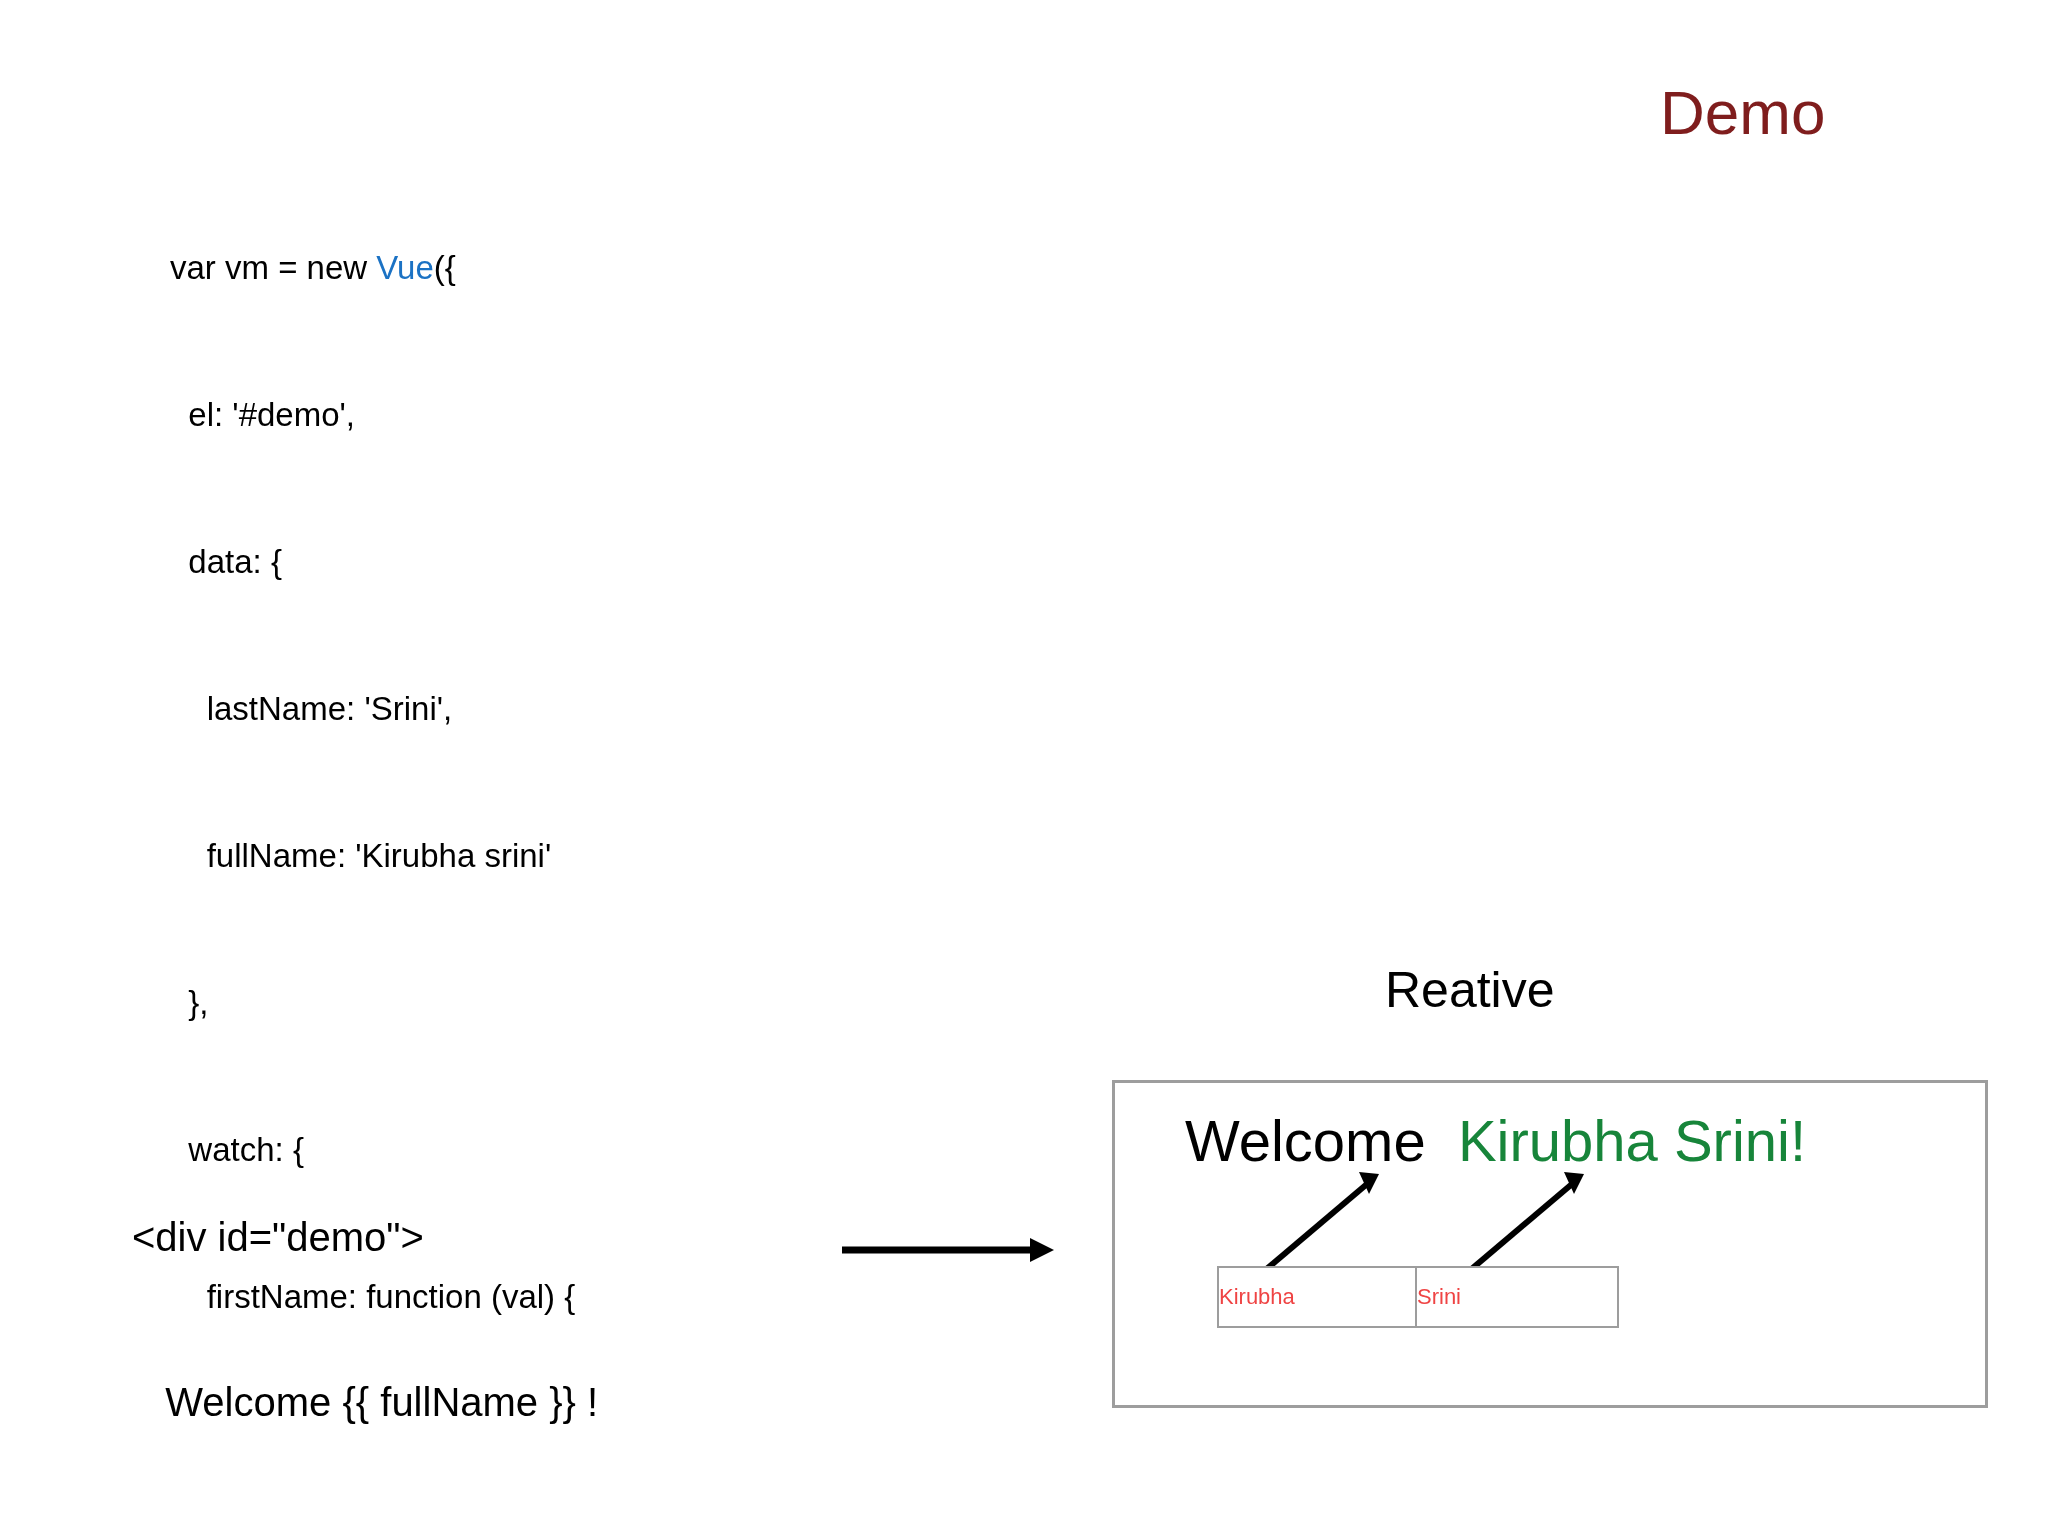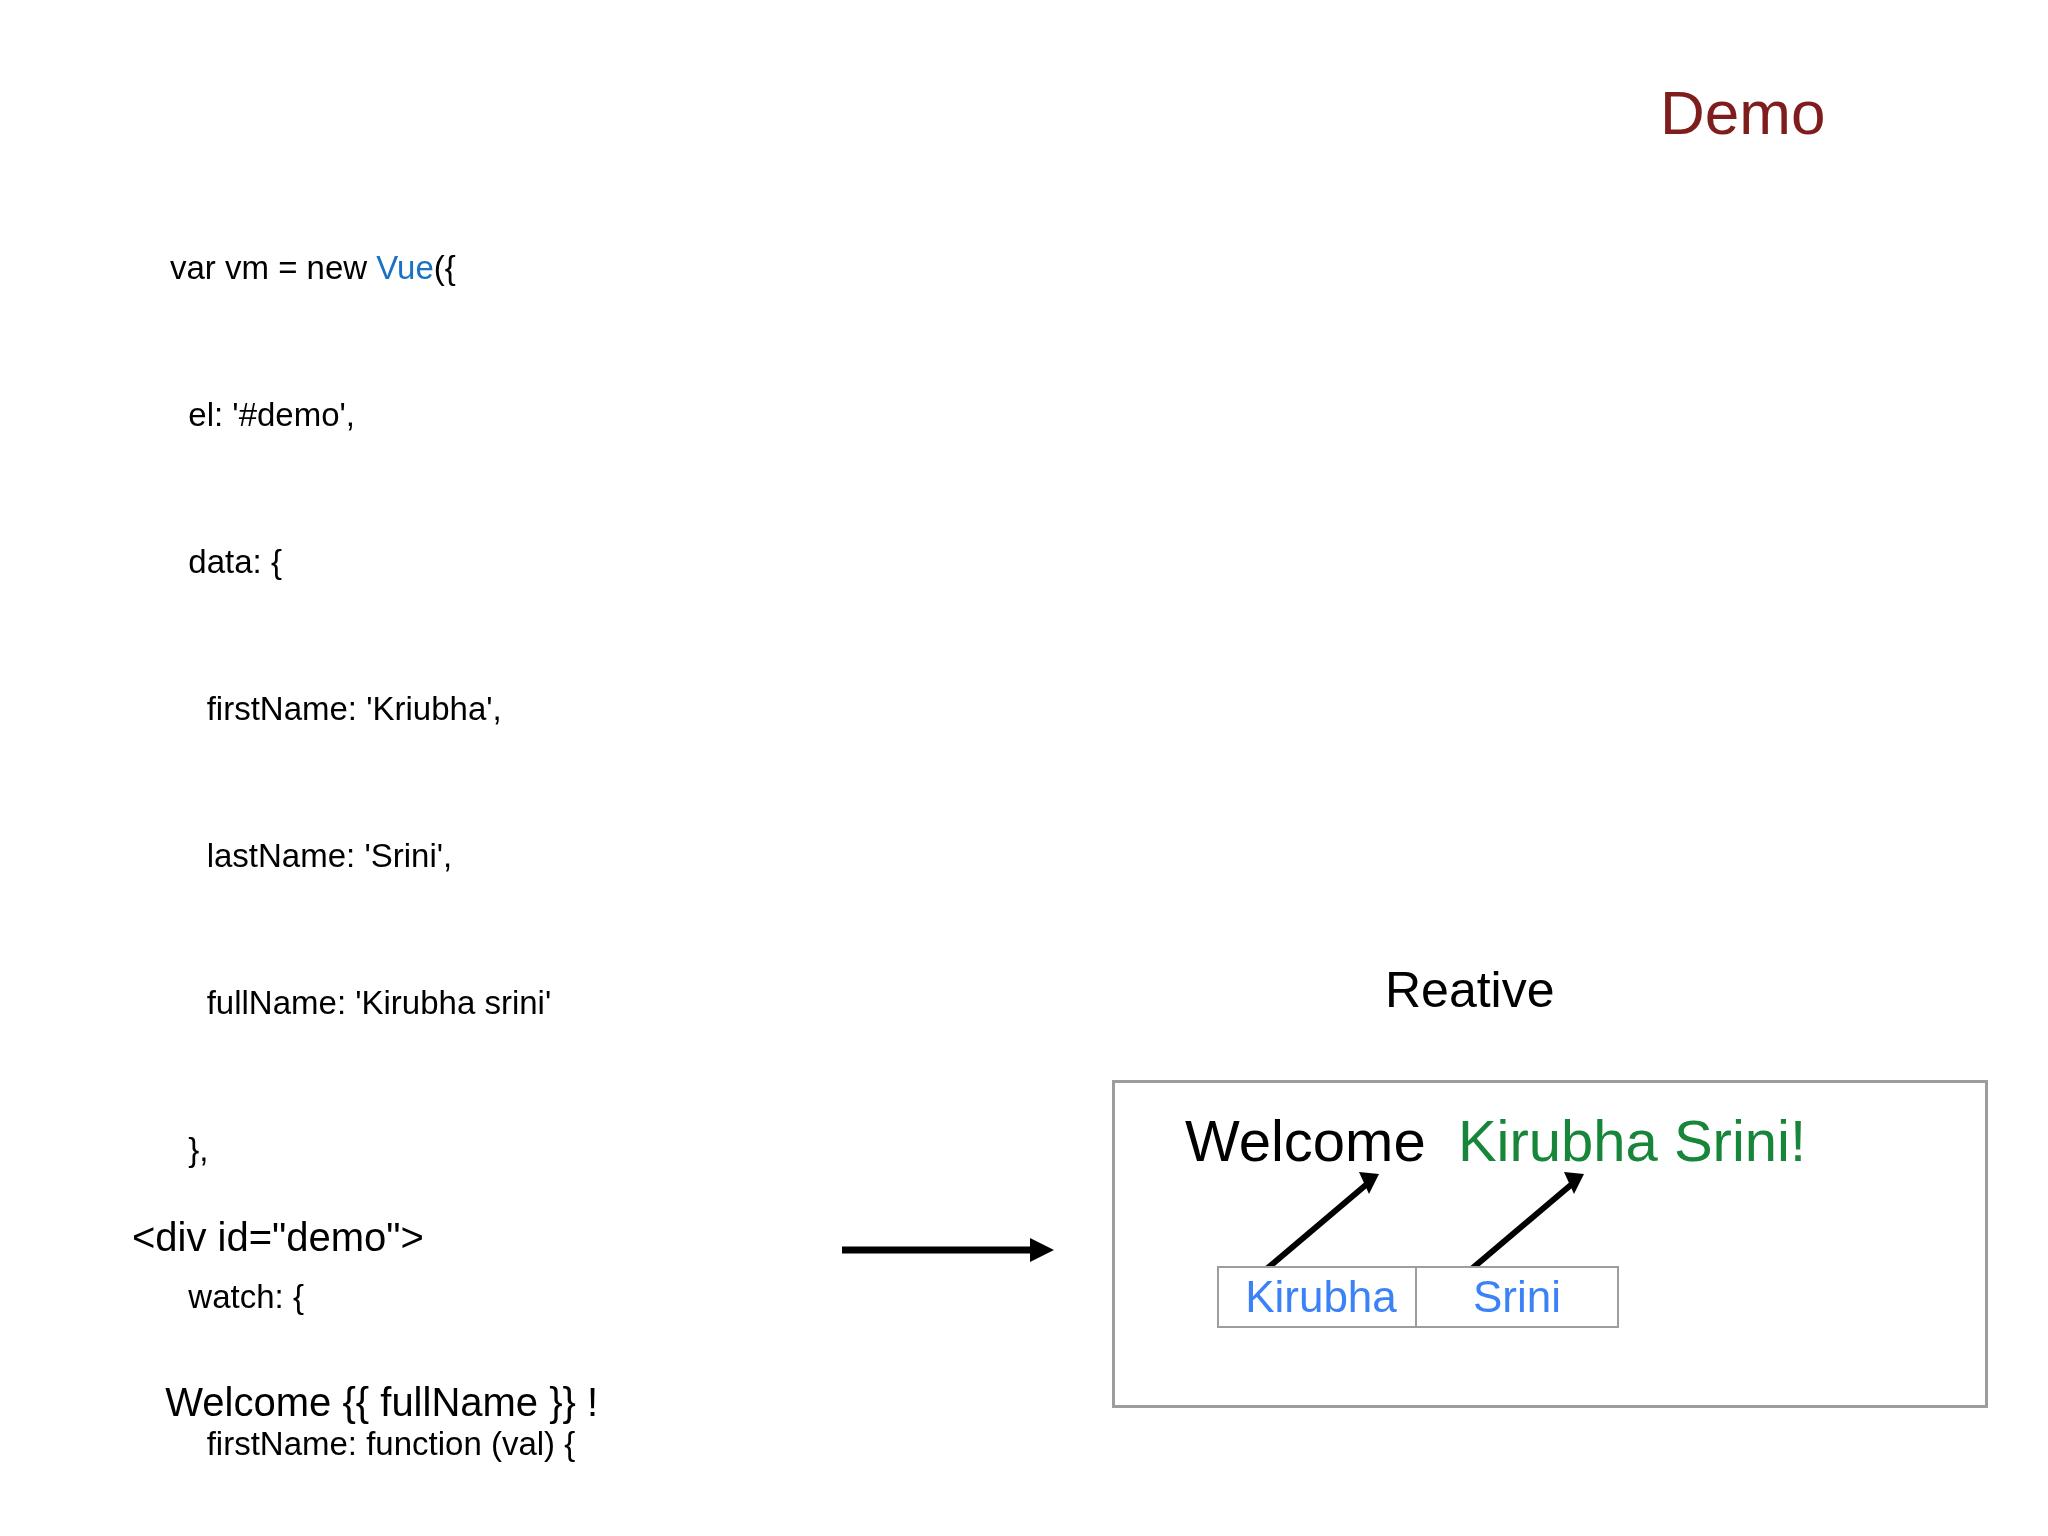--- a/index.html
+++ b/index.html
@@ -90,23 +90,23 @@
   #welcome-static { color: #000000; }
   #welcome-fullname { color: #17853a; }
 
   .demo-input {
     position: absolute;
     border: 2px solid #9d9d9d;
     background: #ffffff;
     box-sizing: border-box;
     display: flex;
     align-items: center;
-    justify-content: center;
-    font-size: 44px;
-    color: #3b82f6;
+    justify-content: flex-start;
+    font-size: 22px;
+    color: #ef4444;
   }
   #first-name-input {
     left: 102px;
     top: 183px;
     width: 208px;
     height: 62px;
   }
   #last-name-input {
     left: 298px;
     top: 183px;
@@ -124,21 +124,20 @@
   #bind-arrow-first { left: 140px; top: 85px; width: 130px; height: 110px; }
   #bind-arrow-last  { left: 345px; top: 85px; width: 130px; height: 110px; }
 </style>
 </head>
 <body>
 
 <div class="abs" id="js-code-block">
   <div class="code-line"><span>var vm = new </span><span class="tok-vue">Vue</span><span>({</span></div>
   <div class="code-line">  el: '#demo',</div>
   <div class="code-line">  data: {</div>
-  <div class="code-line">    firstName: 'Kriubha',</div>
   <div class="code-line">    lastName: 'Srini',</div>
   <div class="code-line">    fullName: 'Kirubha srini'</div>
   <div class="code-line">  },</div>
   <div class="code-line">  watch: {</div>
   <div class="code-line">    firstName: function (val) {</div>
   
   
   
   
   

